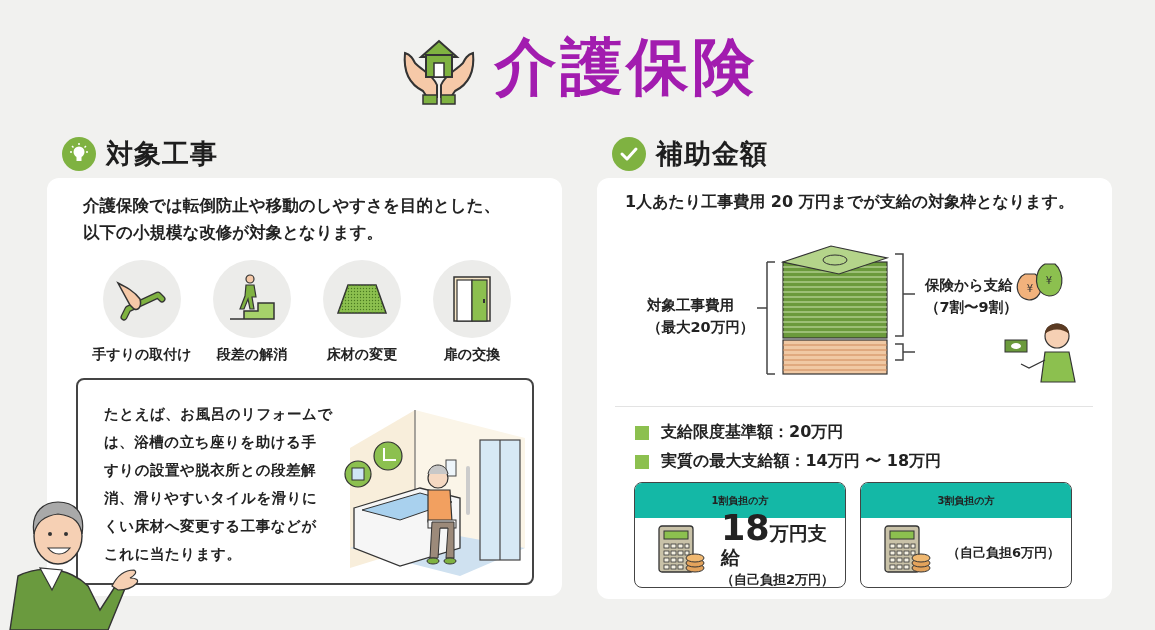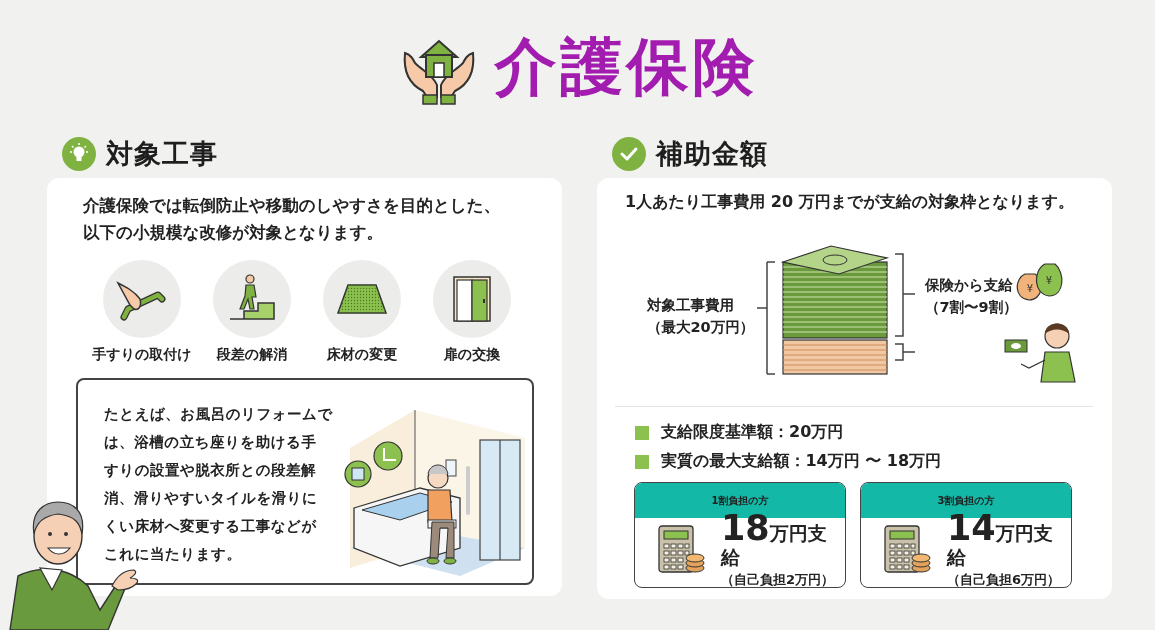--- a/index.html
+++ b/index.html
@@ -353,19 +353,18 @@
               <rect x="7" y="41" width="5" height="4"></rect>
                 <rect x="14" y="41" width="5" height="4"></rect>
                 <rect x="21" y="41" width="5" height="4"></rect>
             </g>
             <ellipse cx="38" cy="44" rx="9" ry="4" fill="#e3a35c" stroke="#333" stroke-width="1"></ellipse>
             <ellipse cx="38" cy="39" rx="9" ry="4" fill="#e3a35c" stroke="#333" stroke-width="1"></ellipse>
             <ellipse cx="38" cy="34" rx="9" ry="4" fill="#f0b870" stroke="#333" stroke-width="1"></ellipse>
           </svg>
         </span>
         <div>
-          <div class="amt"><span class="big">14</span><span class="unit">万円支給</span></div>
           <div class="sub">（自己負担6万円）</div>
         </div>
       </div>
     </div>
   </div>
 </div>
 
 </body></html>

